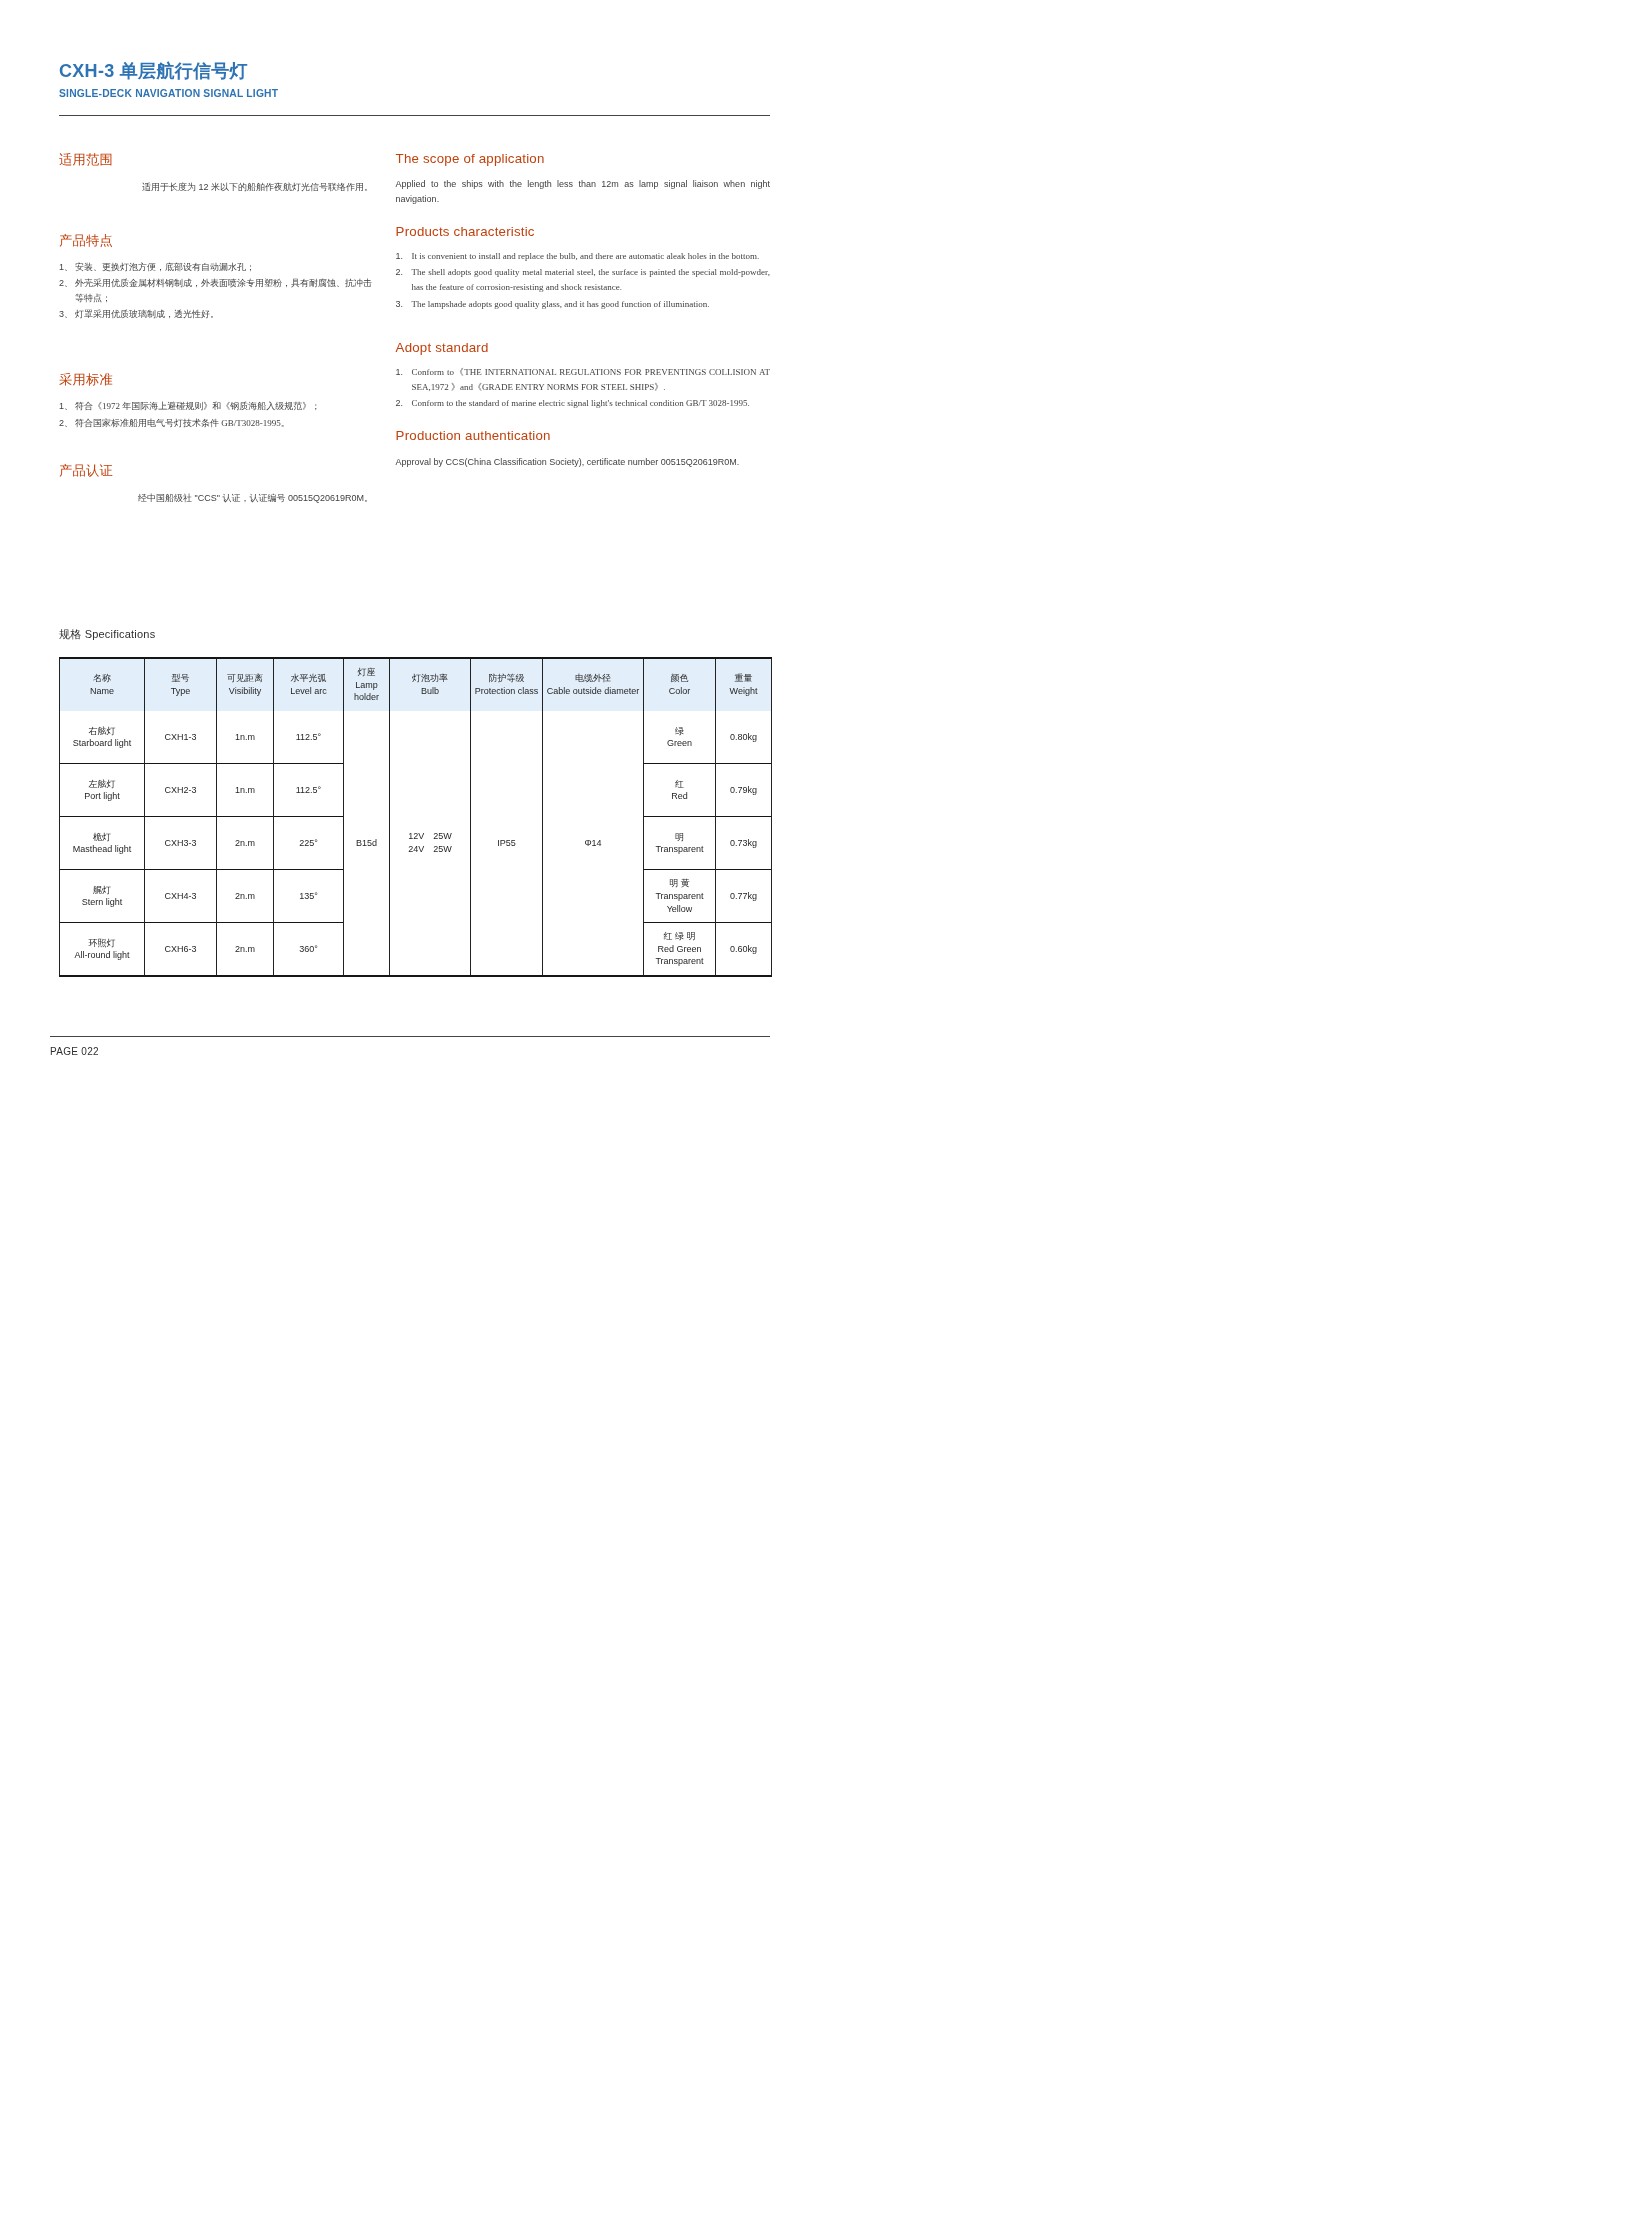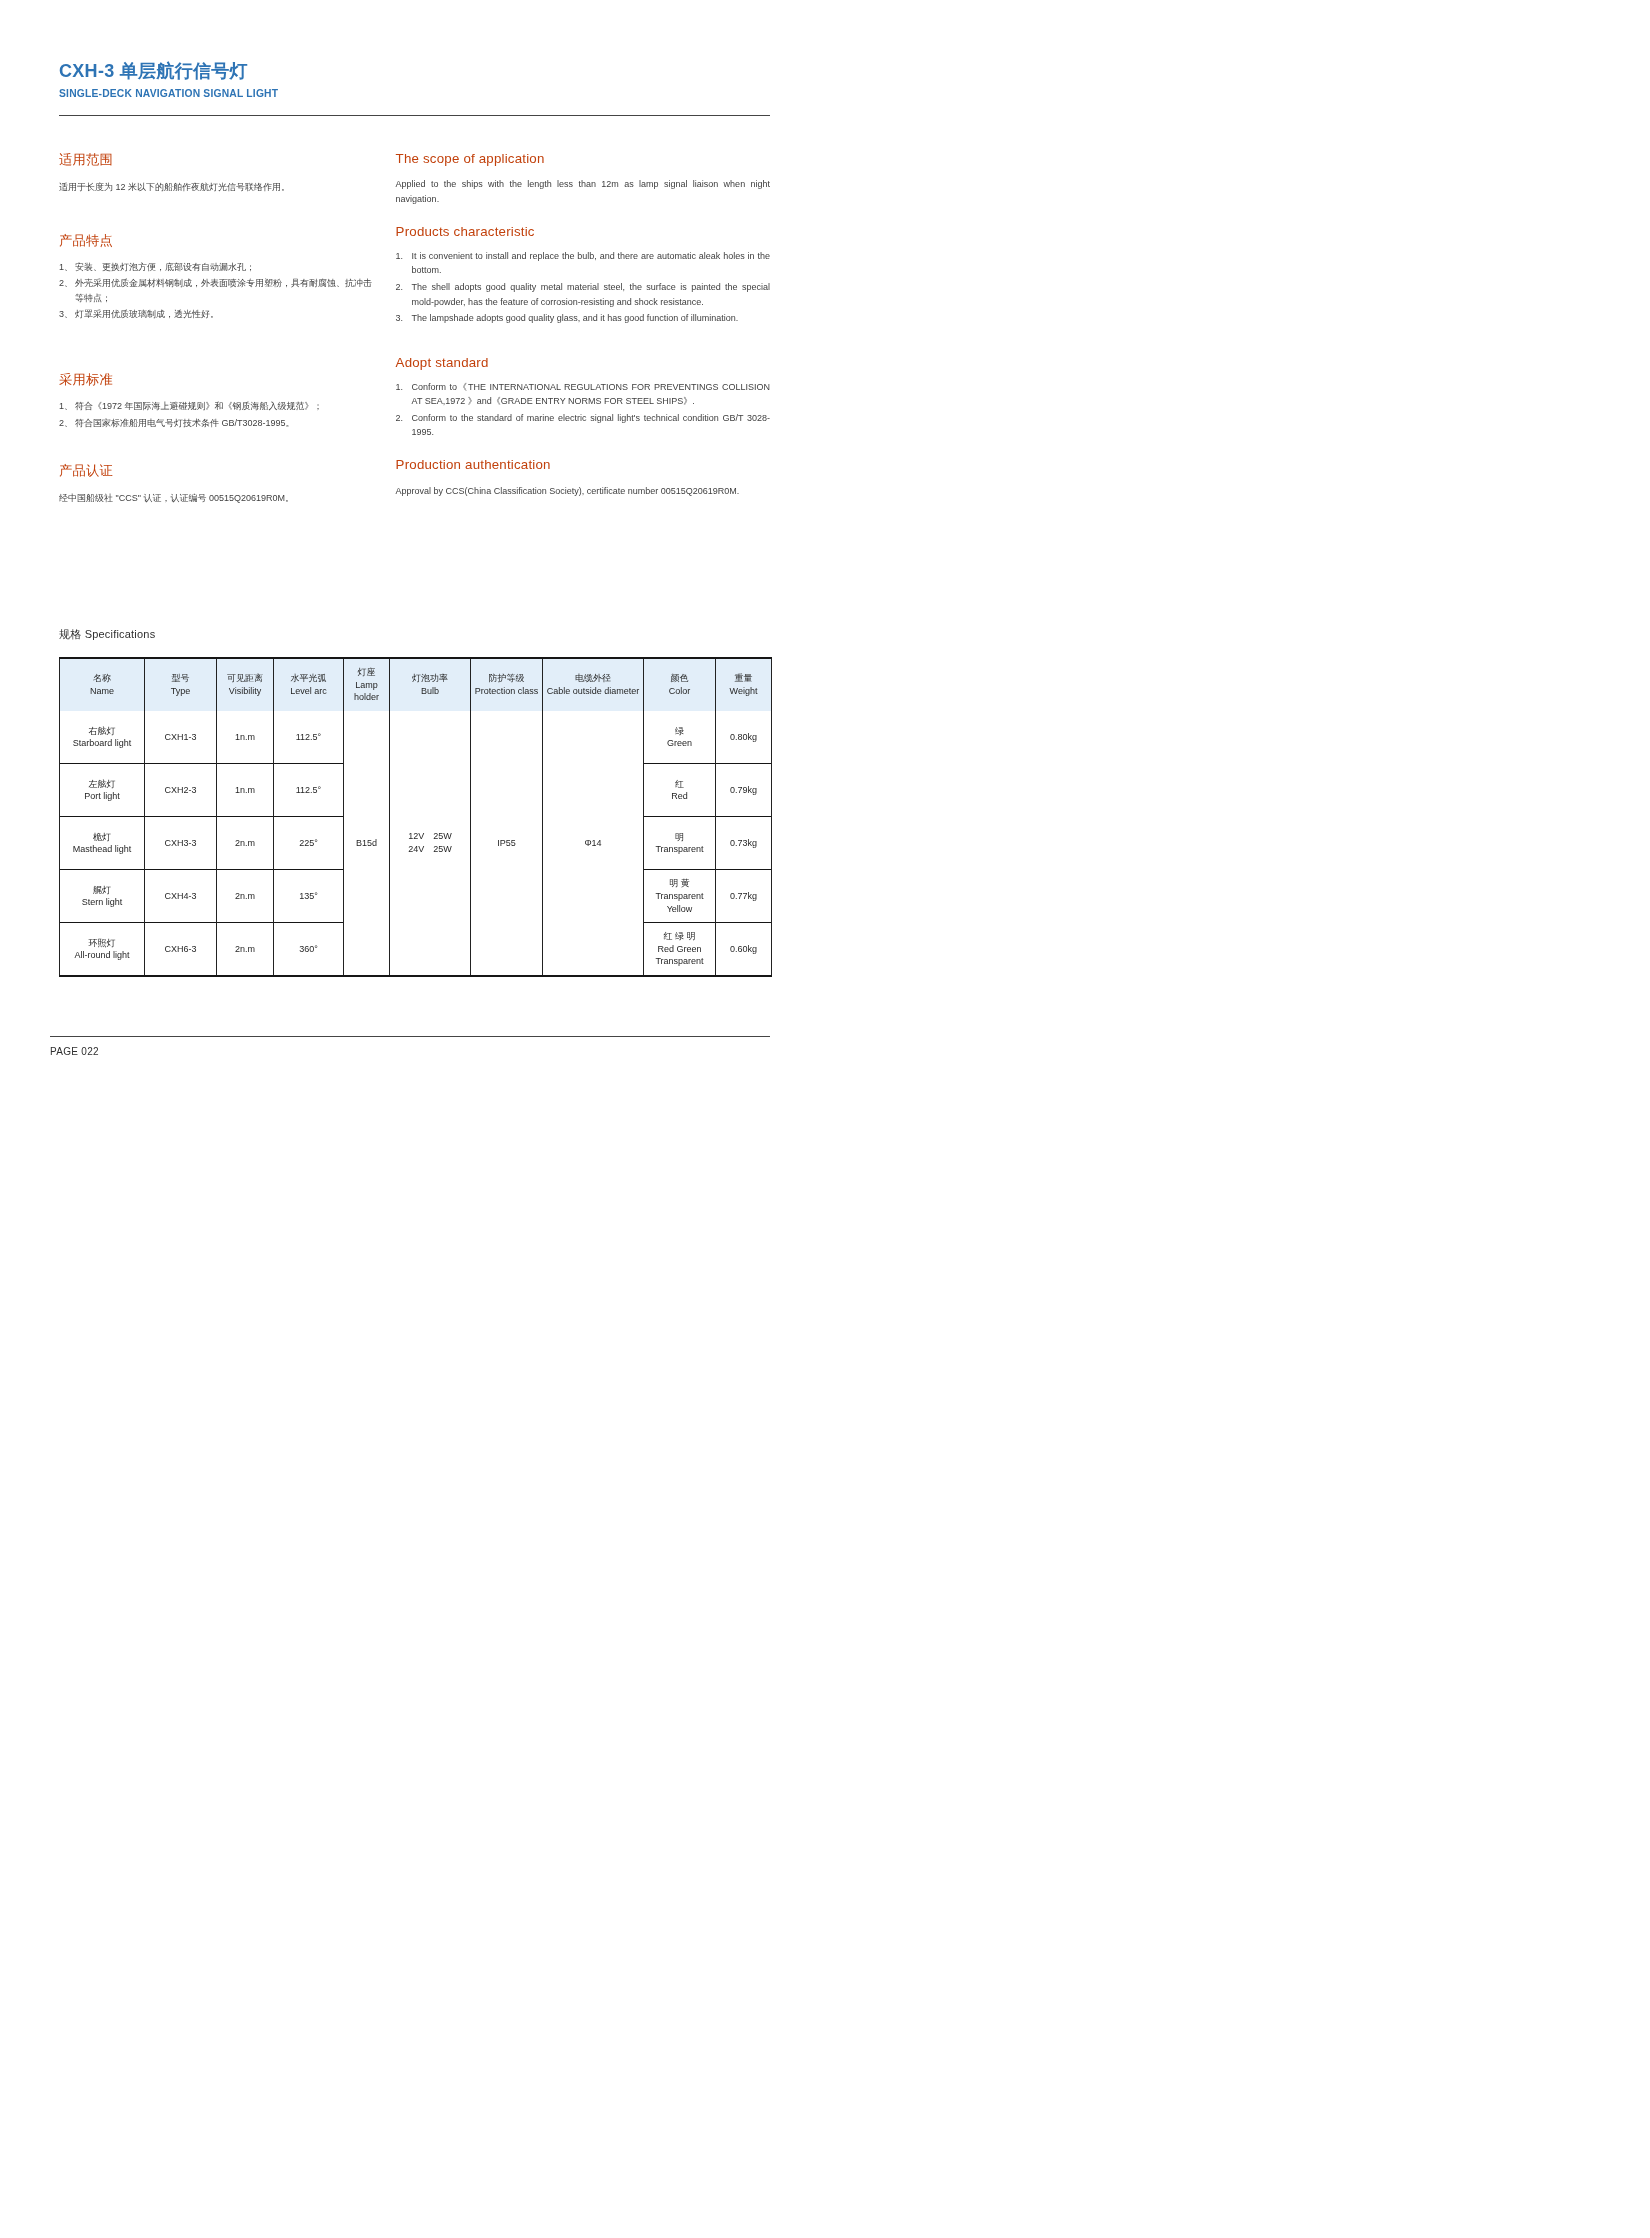--- a/index.html
+++ b/index.html
@@ -13,35 +13,35 @@
   .title-en { font-size:10.3px; font-weight:bold; color:#2e74b5; margin-top:4.7px; letter-spacing:0.2px; }
   .top-rule { border:none; border-top:1.7px solid #454545; margin-top:16.6px; }
 
   
   .columns { display:flex; gap:22.6px; height:480px; margin-top:0; }
   .col { margin-top:25px; }
   .col-left  { width:314px; flex:none; }
   .col-right { flex:1; }
 
   .sec-heading { font-size:13.3px; font-weight:400; color:#c2410c; letter-spacing:0.2px; }
-  .sec-body { font-size:9px; line-height:1.65; color:#404040; margin-top:11.3px; }
+  .sec-body { font-size:9px; line-height:1.65; color:#404040; margin-top:11.3px;text-align:right; }
   .col-right .sec-body { text-align:justify; }
 
   .m-scope    { margin-top:9.3px; }
   .m-features { margin-top:37px; }
   .m-standard { margin-top:49px; }
   .m-auth     { margin-top:32px; }
   .col-right .m-features { margin-top:17.3px; }
   .col-right .m-standard { margin-top:29px; }
   .col-right .m-auth     { margin-top:17.3px; }
 
   .num-list { margin-top:10px; }
   .num-item { display:flex; font-size:9px; line-height:1.62; color:#404040; margin-top:2px; }
   .num-item .marker { flex:none; width:16px; }
-  .num-item .itext { flex:1; }
+  .num-item .itext { flex:1;font-family:Liberation Serif, serif; }
   .col-right .num-item .itext { text-align:justify; }
 
   
   .spec-heading { font-size:11px; font-weight:400; color:#2f2f2f; margin-top:31px; letter-spacing:0.2px; }
   table.spec { border-collapse:collapse; table-layout:fixed; width:712px; margin-top:14.6px;
                border-top:2px solid #161616; border-bottom:2px solid #161616;
                border-left:0.7px solid #222; border-right:0.7px solid #222; }
   table.spec td, table.spec th { border-left:0.7px solid #222; border-right:0.7px solid #222;
                font-size:9px; font-weight:400; color:#262626; text-align:center;
                vertical-align:middle; line-height:1.4; padding:2.7px 2px; }

